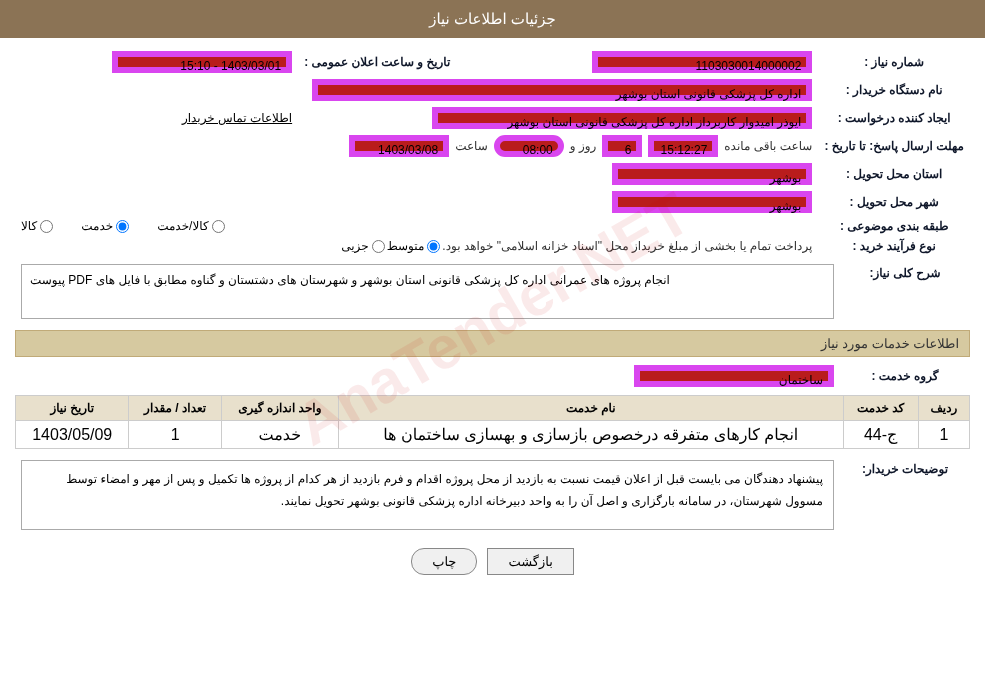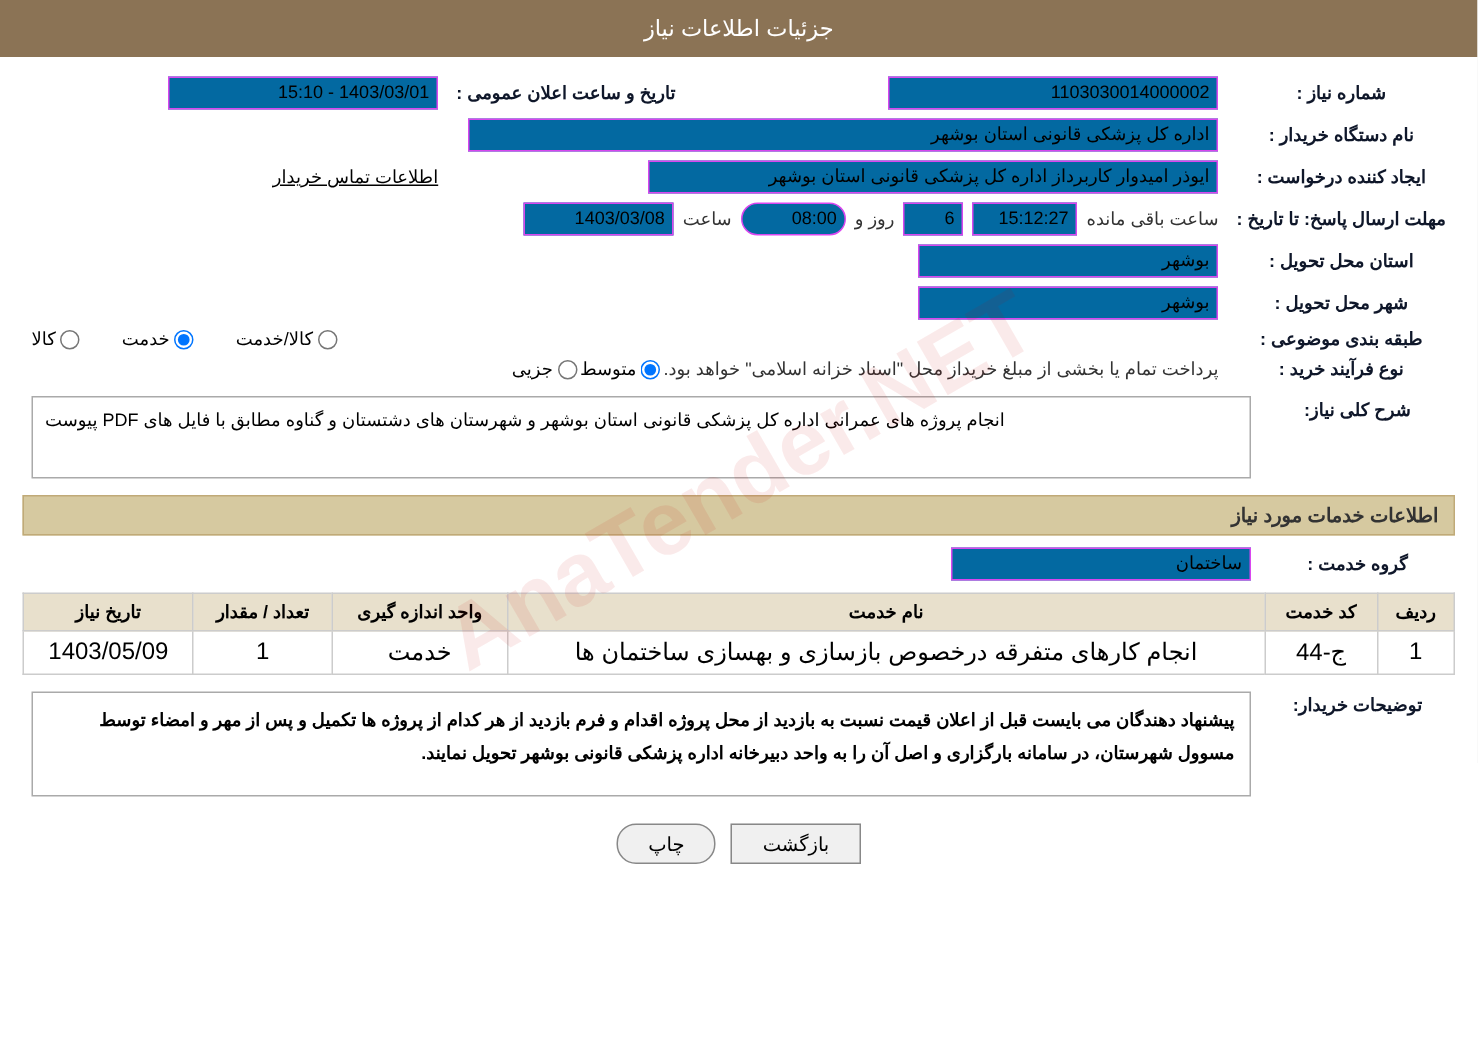--- a/index.html
+++ b/index.html
@@ -22,21 +22,21 @@
       padding: 10px 15px;
       font-size: 15px;
       font-weight: normal;
     }
     .content {
       padding: 10px 15px;
     }
     .section-title {
       background: #d6c9a0;
       color: #333;
-      font-weight: bold;
+      font-weight: normal;
       padding: 5px 10px;
       margin: 8px 0 5px 0;
       border: 1px solid #c0aa78;
       font-size: 13px;
     }
     .info-table {
       width: 100%;
       border-collapse: collapse;
       margin-bottom: 5px;
     }
@@ -109,21 +109,20 @@
     }
     .buyer-notes {
       border: 1px solid #aaa;
       background: #fff;
       padding: 8px 10px;
       font-size: 12px;
       text-align: right;
       direction: rtl;
       line-height: 1.8;
       min-height: 70px;
-      font-weight: bold;
     }
     .buttons-row {
       display: flex;
       justify-content: center;
       gap: 10px;
       margin: 15px 0;
     }
     .btn {
       padding: 5px 20px;
       font-size: 13px;
@@ -149,22 +148,22 @@
       transform: translate(-50%, -50%) rotate(-30deg);
       opacity: 0.08;
       font-size: 60px;
       font-weight: bold;
       color: #cc0000;
       pointer-events: none;
       white-space: nowrap;
       z-index: 0;
     }
     .bordered-input {
-      border: 1px solid #d946ef;
-      background: #0369a1;
+      border: 6px solid #d946ef;
+      background: #b91c1c;
       padding: 2px 5px;
       height: 22px;
       font-size: 12px;
       display: inline-block;
       text-align: right;
     }
   </style>
 </head>
 <body>
 

